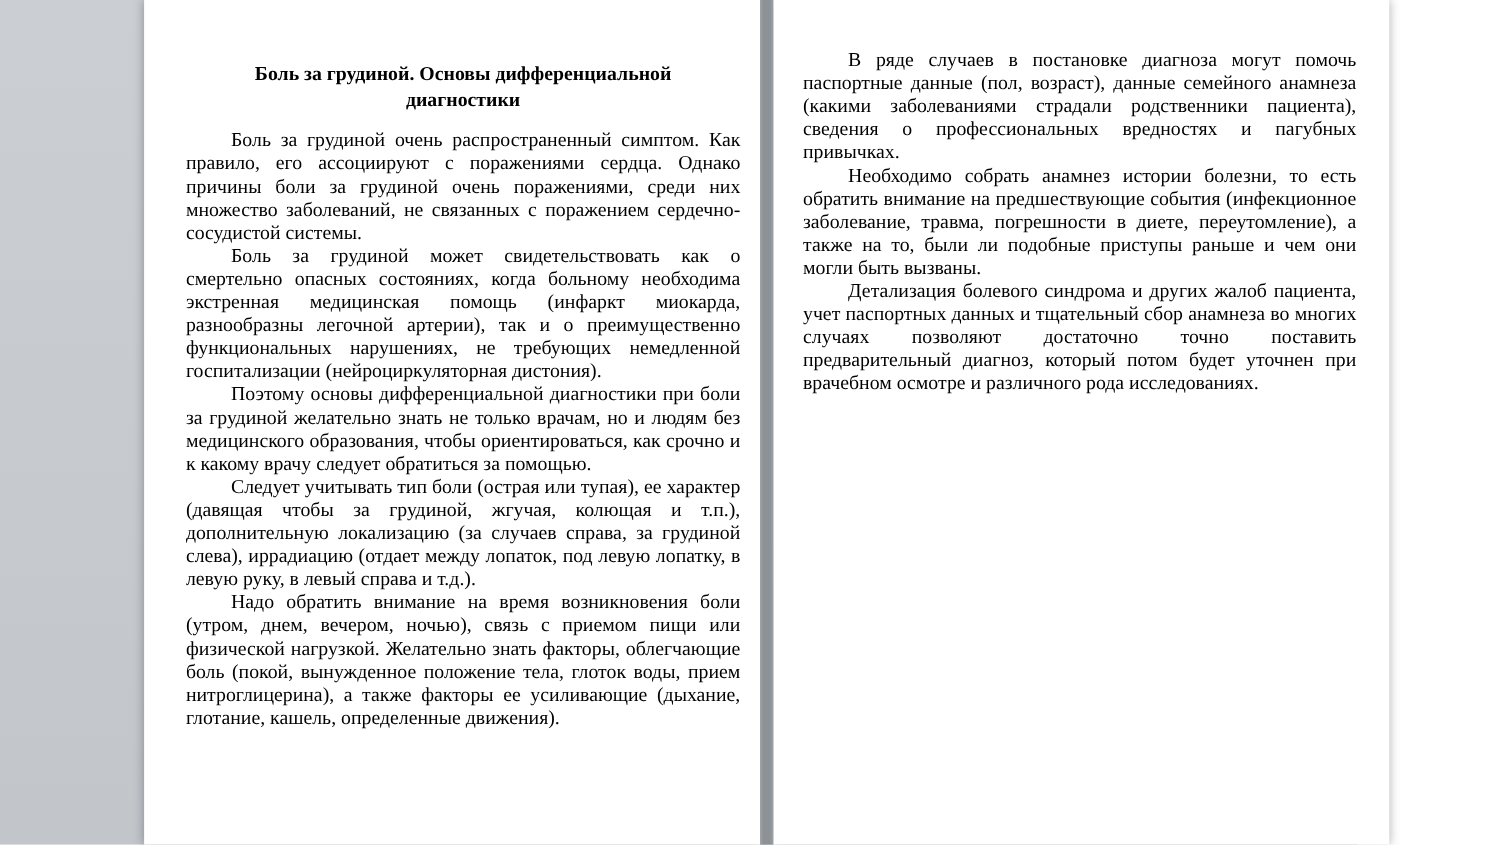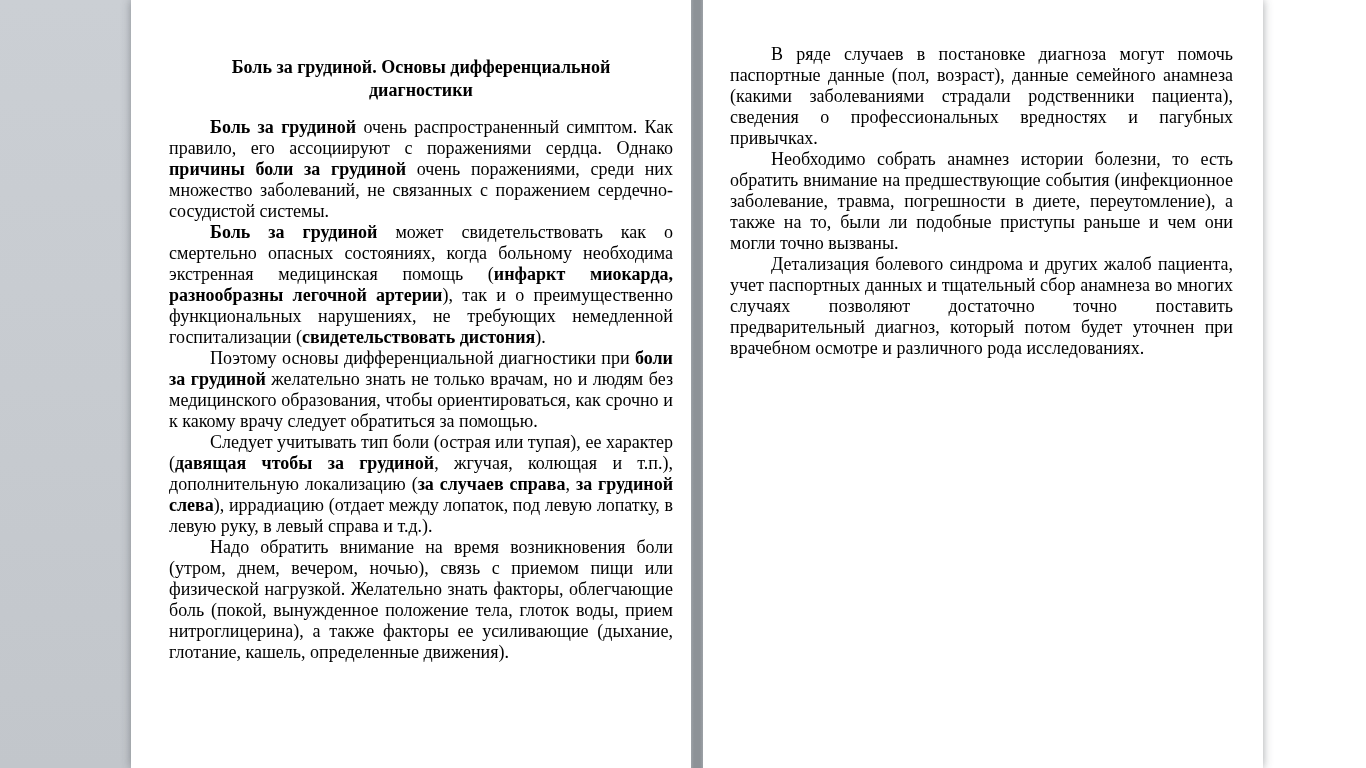--- a/index.html
+++ b/index.html
@@ -50,45 +50,45 @@
     text-align: center;
     text-indent: 0;
     max-width: 420px;
     margin: 0 auto 15px auto;
   }
   .page-content p {
     margin: 0;
     padding: 0;
     text-indent: 41px;
   }
-  .page-content p b { font-weight: bold; }
+  .page-content p b { font-weight: normal; }
 </style>
 </head>
 <body>
 
 <div class="viewer">
 
   <div class="page page-left">
     <div class="page-content">
       <h1 class="page-title">Боль за грудиной. Основы дифференциальной диагностики</h1>
       <div>
           <p><b>Боль за грудиной</b><span> очень распространенный симптом. Как правило, его ассоциируют с поражениями сердца. Однако </span><b>причины боли за грудиной</b><span> очень поражениями, среди них множество заболеваний, не связанных с поражением сердечно-сосудистой системы.</span></p>
-          <p><b>Боль за грудиной</b><span> может свидетельствовать как о смертельно опасных состояниях, когда больному необходима экстренная медицинская помощь (</span><b>инфаркт миокарда, разнообразны легочной артерии</b><span>), так и о преимущественно функциональных нарушениях, не требующих немедленной госпитализации (</span><b>свидетельствовать дистония</b><span>).</span></p>
+          <p><b>Боль за грудиной</b><span> может свидетельствовать как о смертельно опасных состояниях, когда больному необходима экстренная медицинская помощь (</span><b>инфаркт миокарда, разнообразны легочной артерии</b><span>), так и о преимущественно функциональных нарушениях, не требующих немедленной госпитализации (</span><b>нейроциркуляторная дистония</b><span>).</span></p>
           <p><span>Поэтому основы дифференциальной диагностики при </span><b>боли за грудиной</b><span> желательно знать не только врачам, но и людям без медицинского образования, чтобы ориентироваться, как срочно и к какому врачу следует обратиться за помощью.</span></p>
           <p><span>Следует учитывать тип боли (острая или тупая), ее характер (</span><b>давящая чтобы за грудиной</b><span>, жгучая, колющая и т.п.), дополнительную локализацию (</span><b>за случаев справа</b><span>, </span><b>за грудиной слева</b><span>), иррадиацию (отдает между лопаток, под левую лопатку, в левую руку, в левый справа и т.д.).</span></p>
           <p><span>Надо обратить внимание на время возникновения боли (утром, днем, вечером, ночью), связь с приемом пищи или физической нагрузкой. Желательно знать факторы, облегчающие боль (покой, вынужденное положение тела, глоток воды, прием нитроглицерина), а также факторы ее усиливающие (дыхание, глотание, кашель, определенные движения).</span></p>
         </div>
     </div>
   </div>
 
   <div class="page-gap"></div>
 
   <div class="page page-right">
     <div class="page-content">
       <div>
           <p><span>В ряде случаев в постановке диагноза могут помочь паспортные данные (пол, возраст), данные семейного анамнеза (какими заболеваниями страдали родственники пациента), сведения о профессиональных вредностях и пагубных привычках.</span></p>
-          <p><span>Необходимо собрать анамнез истории болезни, то есть обратить внимание на предшествующие события (инфекционное заболевание, травма, погрешности в диете, переутомление), а также на то, были ли подобные приступы раньше и чем они могли точно вызваны.</span></p>
+          <p><span>Необходимо собрать анамнез истории болезни, то есть обратить внимание на предшествующие события (инфекционное заболевание, травма, погрешности в диете, переутомление), а также на то, были ли подобные приступы раньше и чем они могли быть вызваны.</span></p>
           <p><span>Детализация болевого синдрома и других жалоб пациента, учет паспортных данных и тщательный сбор анамнеза во многих случаях позволяют достаточно точно поставить предварительный диагноз, который потом будет уточнен при врачебном осмотре и различного рода исследованиях.</span></p>
         </div>
     </div>
   </div>
 
 </div>
 
 </body></html>

